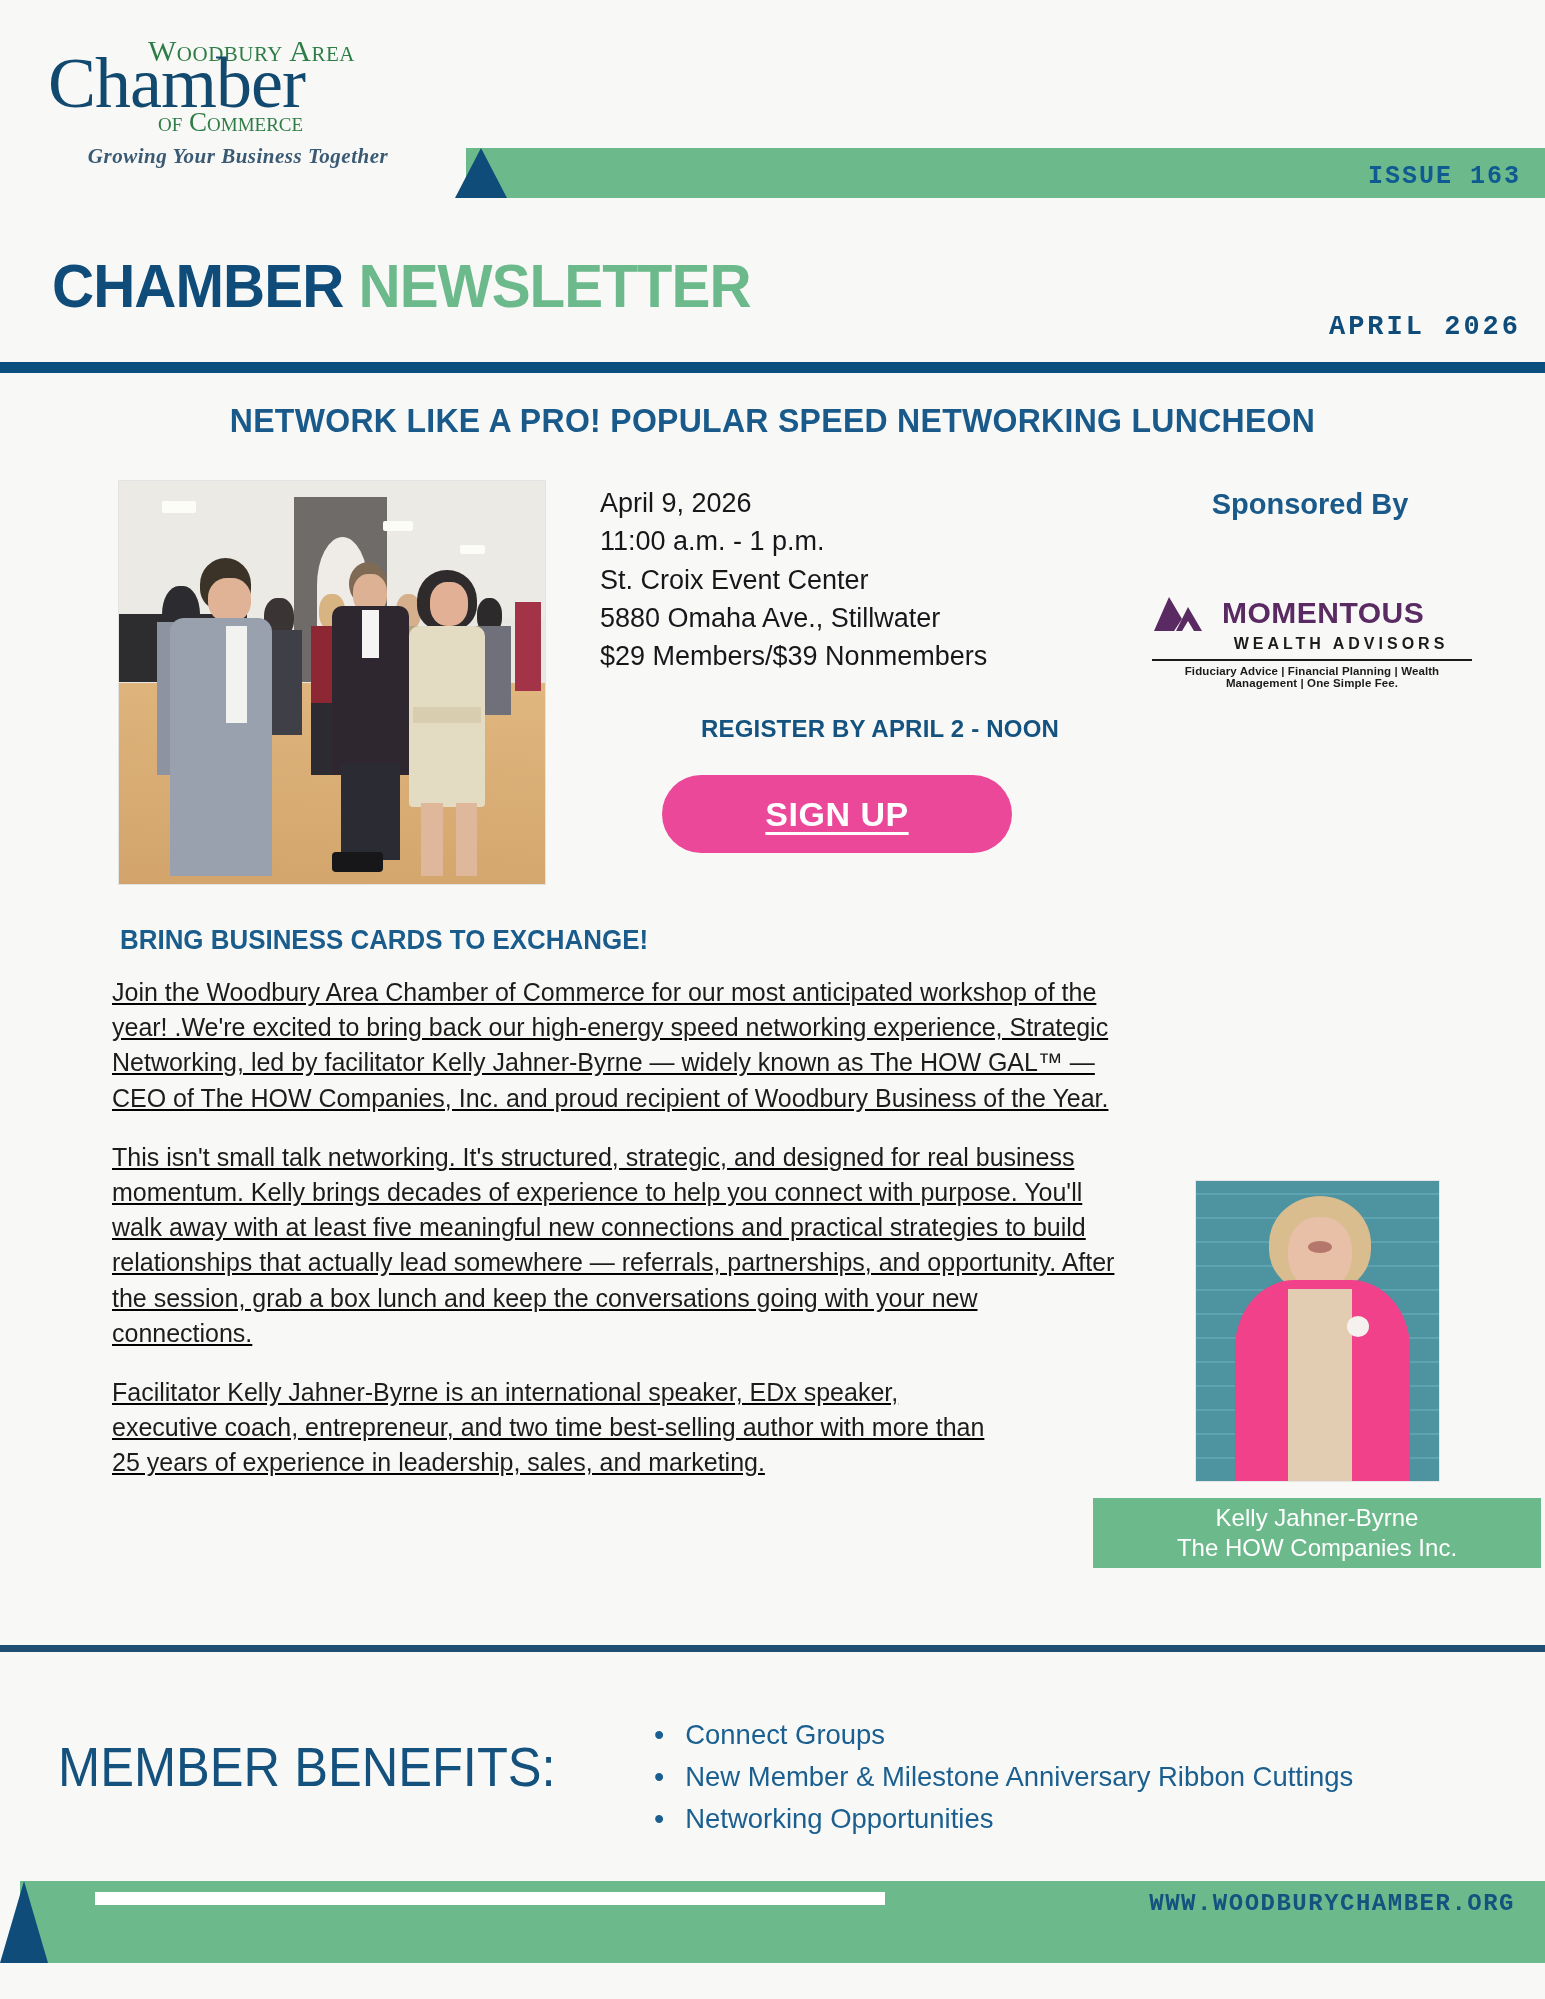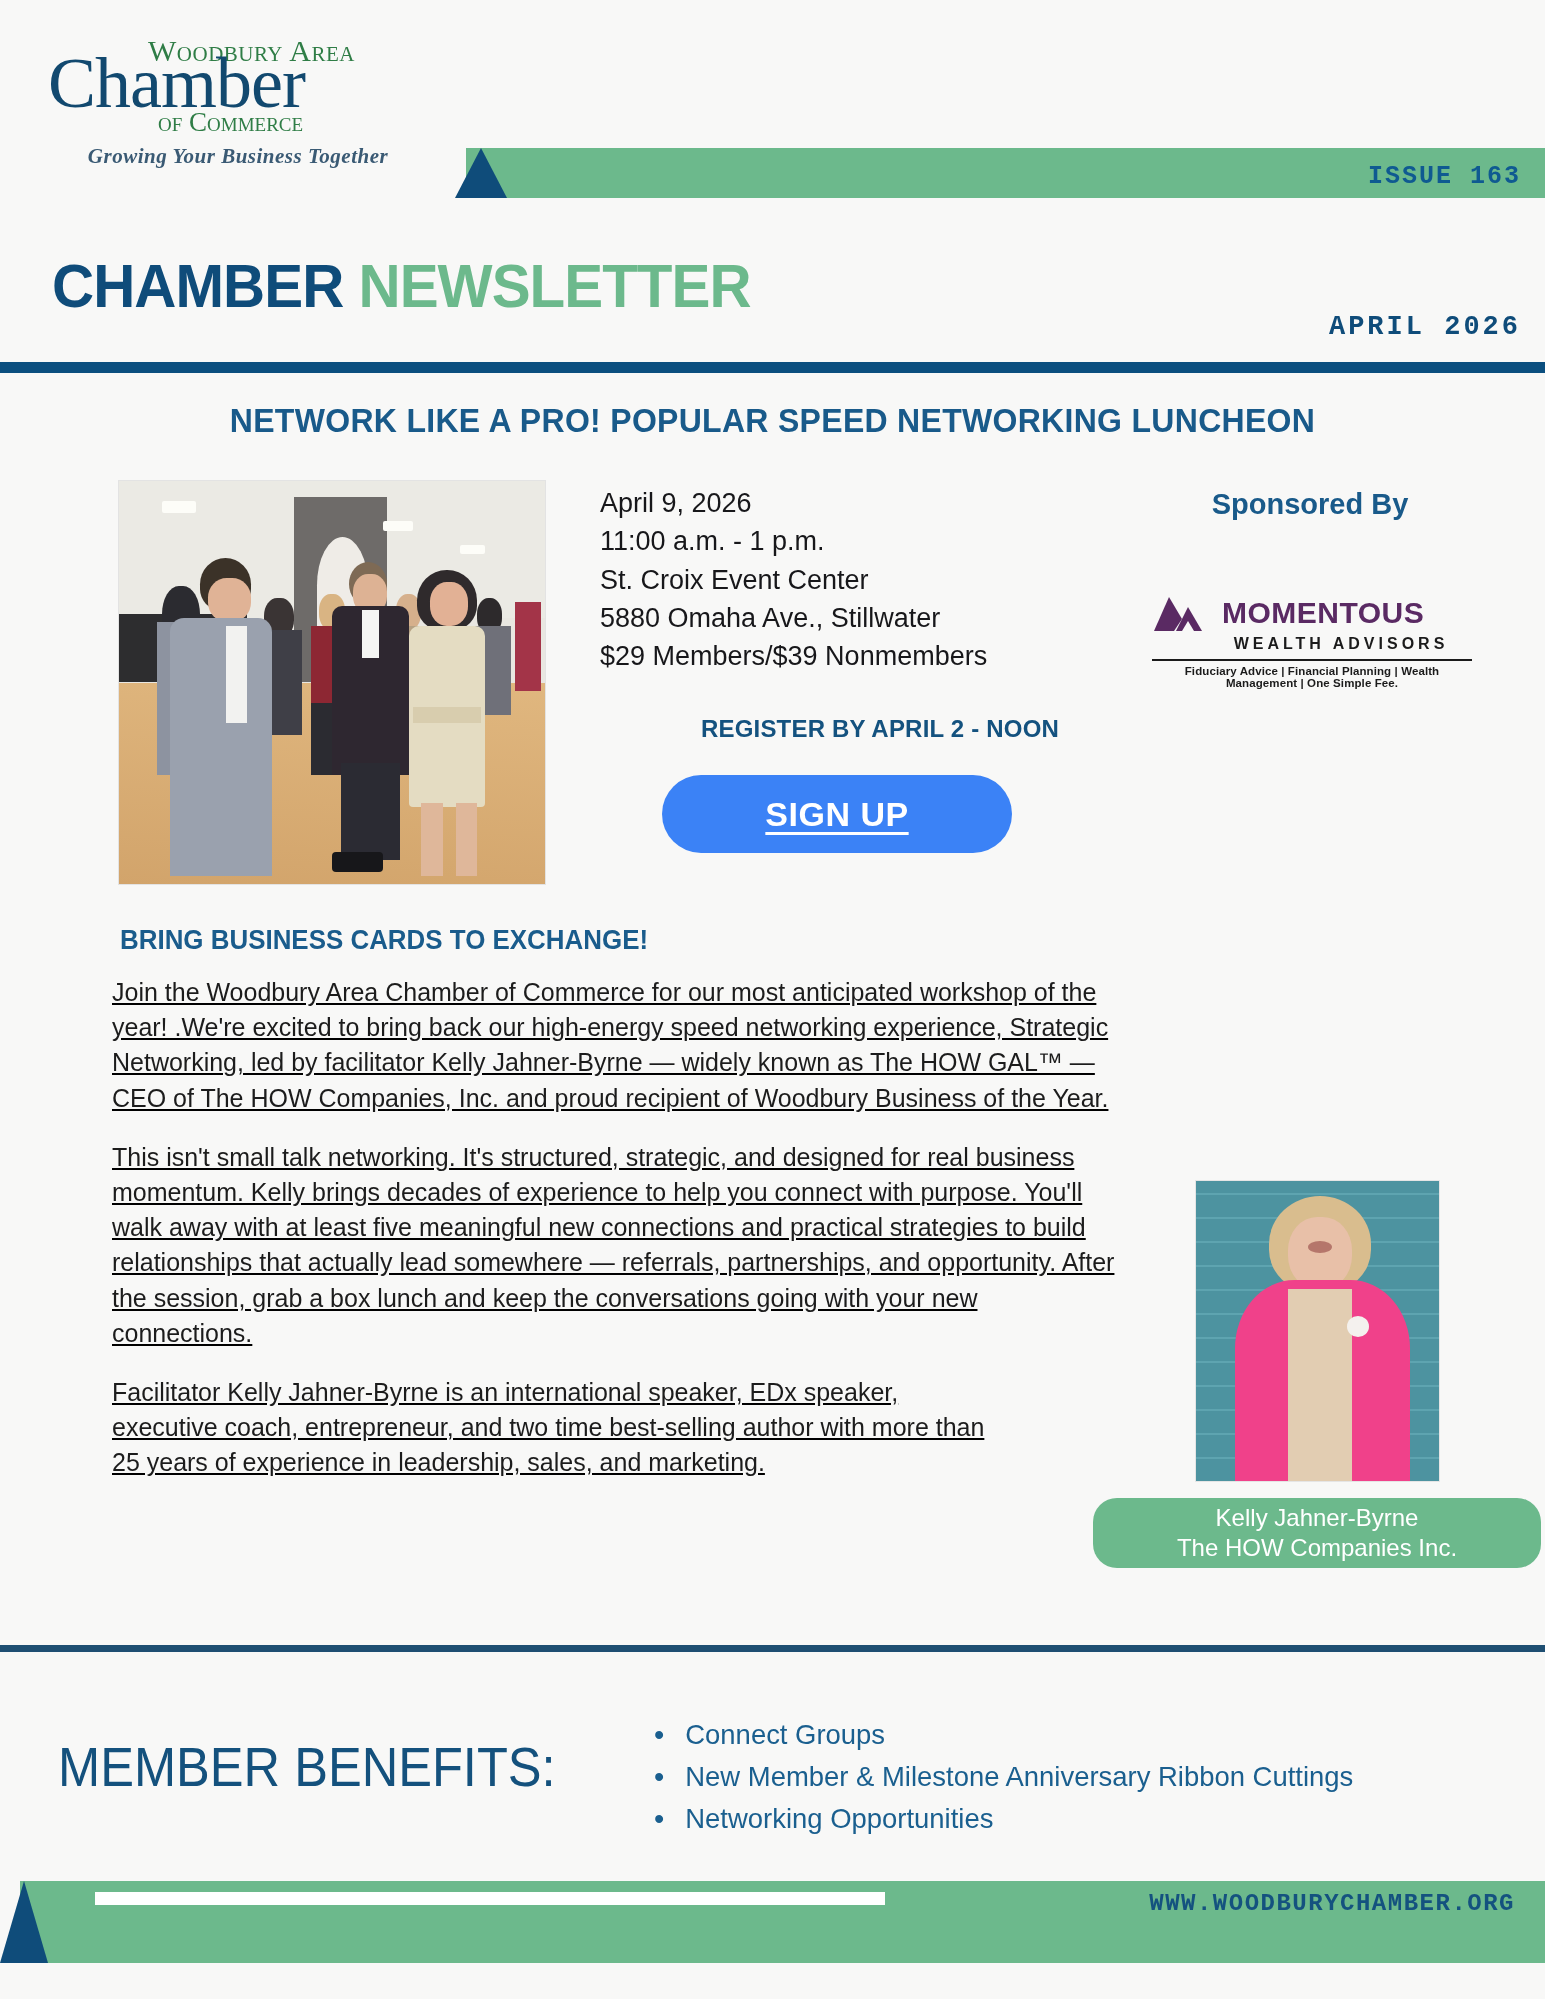--- a/index.html
+++ b/index.html
@@ -57,38 +57,38 @@
   .sponsor-logo { position: absolute; left: 1152px; top: 565px; width: 320px; height: 90px; margin-top: 28px; }
   .mwa-name { color: #5a2a63; font-weight: bold; font-size: 30px; letter-spacing: .5px;
     line-height: 1; font-family: "Liberation Sans", sans-serif; }
   .mwa-sub { color: #1b1b1b; font-size: 16px; letter-spacing: 4px; font-weight: bold; margin-top: 2px; }
   .mwa-rule { border-top: 2px solid #1b1b1b; margin: 6px 0 4px 0; }
   .mwa-tag { font-size: 11.5px; color: #1b1b1b; font-weight: bold; letter-spacing: .1px; text-align: center; }
 
   .register { position: absolute; left: 600px; top: 715px; width: 560px; text-align: center;
     color: #14527f; font-weight: bold; font-size: 24px; letter-spacing: .2px; }
   .signup { position: absolute; left: 662px; top: 775px; width: 350px; height: 78px;
-    background: #3b82f6; border-radius: 40px; display: flex; align-items: center; justify-content: center; }
+    background: #ec4899; border-radius: 40px; display: flex; align-items: center; justify-content: center; }
   .signup span { color: #ffffff; font-weight: bold; font-size: 34px; text-decoration: underline;
     text-underline-offset: 6px; letter-spacing: .5px; }
 
   .bring { position: absolute; left: 120px; top: 925px; color: #1a5c8c; font-weight: bold;
     font-size: 27px; font-family: "Liberation Sans Narrow","Liberation Sans",sans-serif; transform: scaleX(.96); transform-origin: left; }
 
   .body-col { position: absolute; left: 112px; top: 975px; width: 1060px; text-decoration: underline; }
   .body-col p { font-size: 25.5px; line-height: 1.38; color: #1c1c1c; margin-bottom: 24px;
     font-family: "Liberation Sans Narrow","Liberation Sans",sans-serif; transform: scaleX(.98); transform-origin: left; }
   .p2 { width: 1030px; }
   .p3 { width: 900px; }
 
   .kelly-photo { position: absolute; left: 1195px; top: 1180px; width: 245px; height: 302px;
     border: 1px solid #e5e5e5; overflow: hidden; background: #3f8a96; }
   .kelly-cap { position: absolute; left: 1093px; top: 1498px; width: 448px; height: 70px;
     background: #6cb98c; color: #ffffff; font-size: 24px; line-height: 1.26;
-    display: flex; flex-direction: column; align-items: center; justify-content: center; border-radius: 24px; }
+    display: flex; flex-direction: column; align-items: center; justify-content: center; }
 
   
   .benefits-title { position: absolute; left: 58px; top: 1735px; color: #14517d;
     font-size: 55px; font-weight: normal; letter-spacing: 0px;
     font-family: "Liberation Sans Narrow","Liberation Sans",sans-serif; transform: scaleX(.92); transform-origin: left; }
   .benefits-list { position: absolute; left: 650px; top: 1714px; list-style: none; }
   .benefits-list li { color: #1a5f8f; font-size: 28px; line-height: 1.5; position: relative; padding-left: 36px;
     font-family: "Liberation Sans Narrow","Liberation Sans",sans-serif; transform: scaleX(.98); transform-origin: left; }
   .benefits-list li::before { content: "•"; position: absolute; left: 4px; top: -2px; font-size: 30px; color: #1a5f8f; }
 

